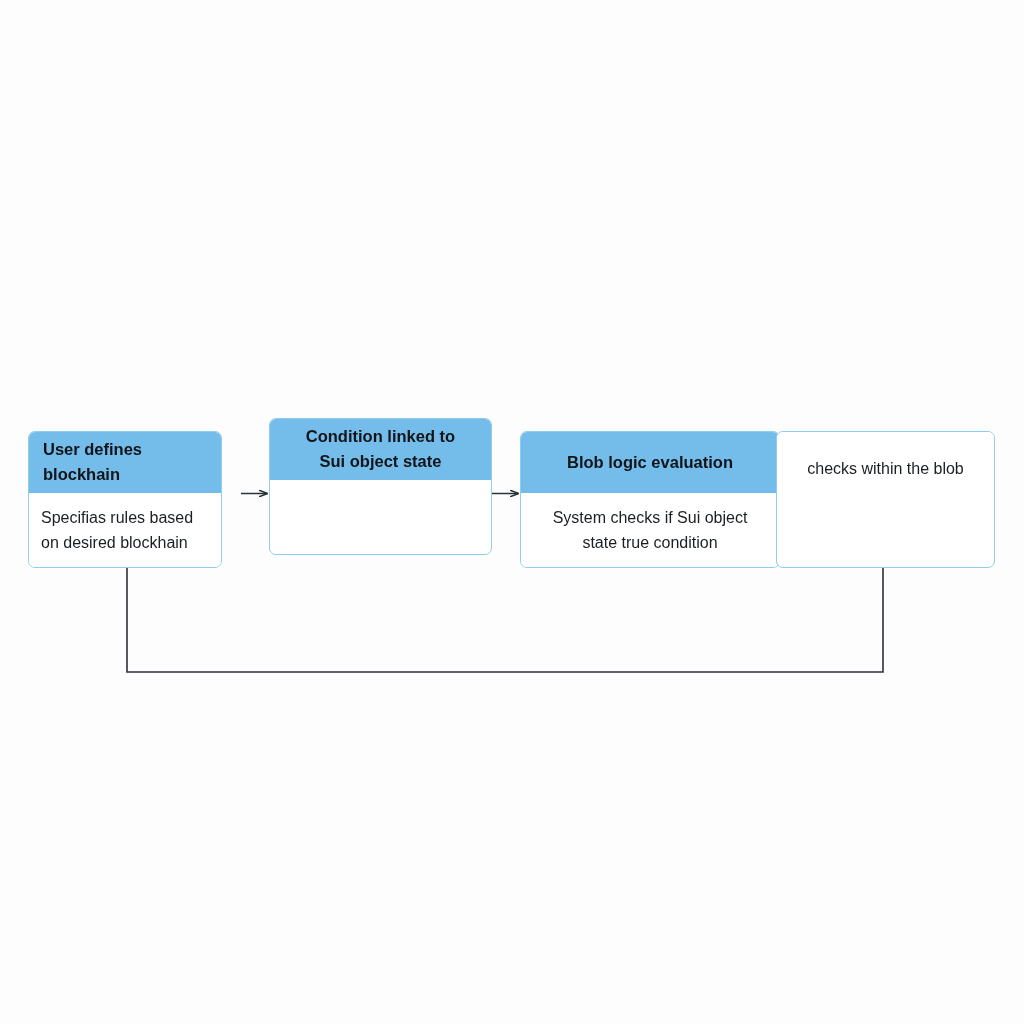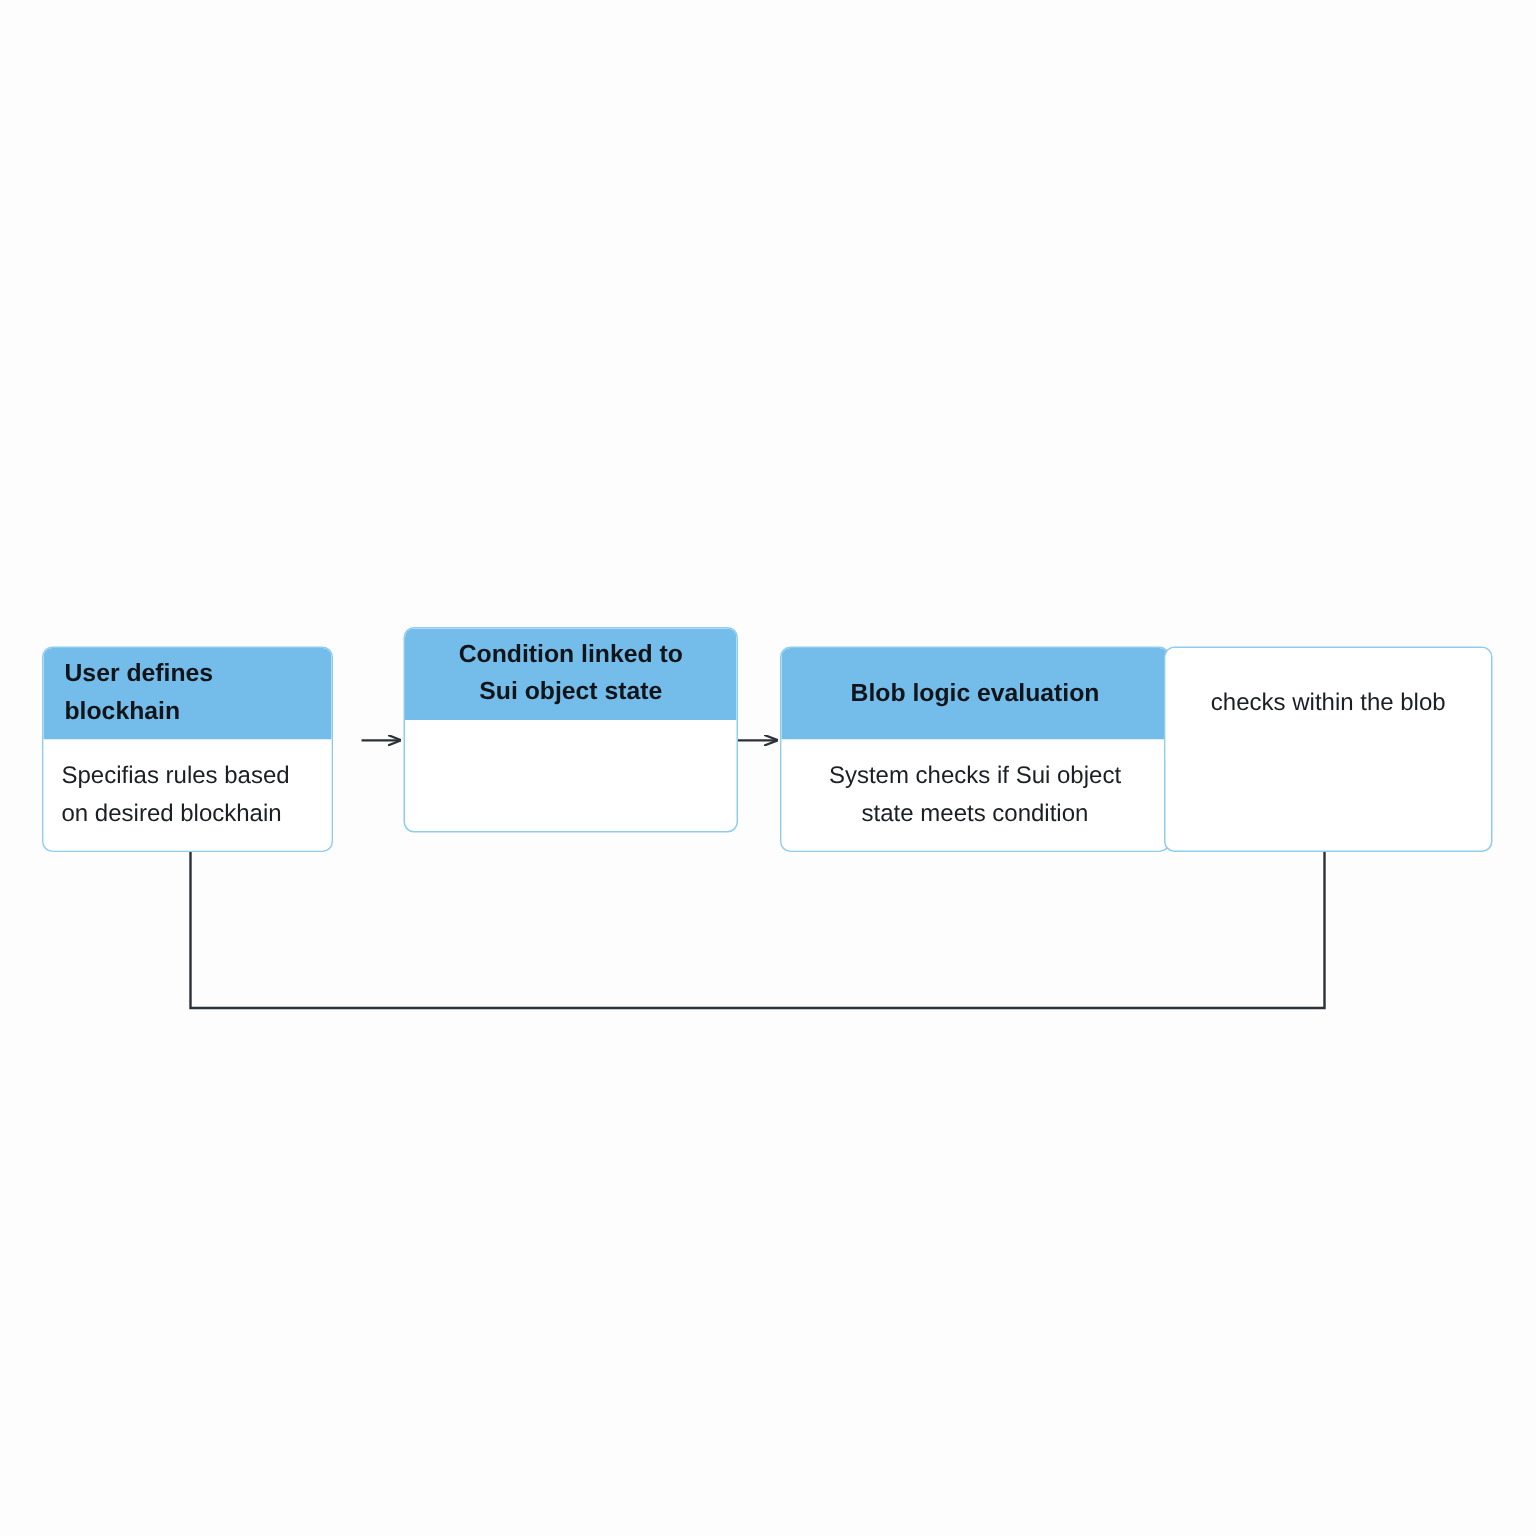--- a/index.html
+++ b/index.html
@@ -103,21 +103,21 @@
       <span class="body-line">Sui object state</span>
     </div>
   </div>
 
   <div class="node" style="left:520px; top:431px; width:260px; height:137px;">
     <div class="node-header center">
       <span class="body-line">Blob logic evaluation</span>
     </div>
     <div class="node-body center">
       <span class="body-line">System checks if Sui object</span>
-      <span class="body-line">state meets condition</span>
+      <span class="body-line">state true condition</span>
     </div>
   </div>
 
   <div class="node" style="left:776px; top:431px; width:219px; height:137px;">
     <div class="node-body center">
       <span class="body-line">checks within the blob</span>
     </div>
   </div>
 
 </div>

